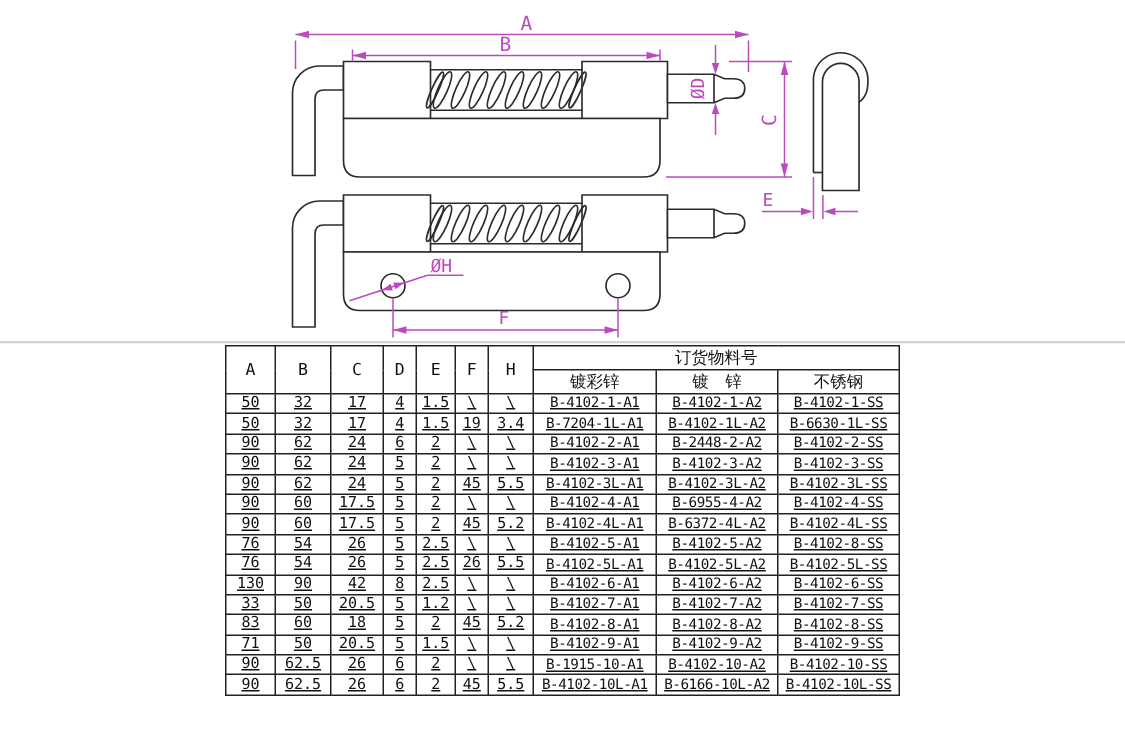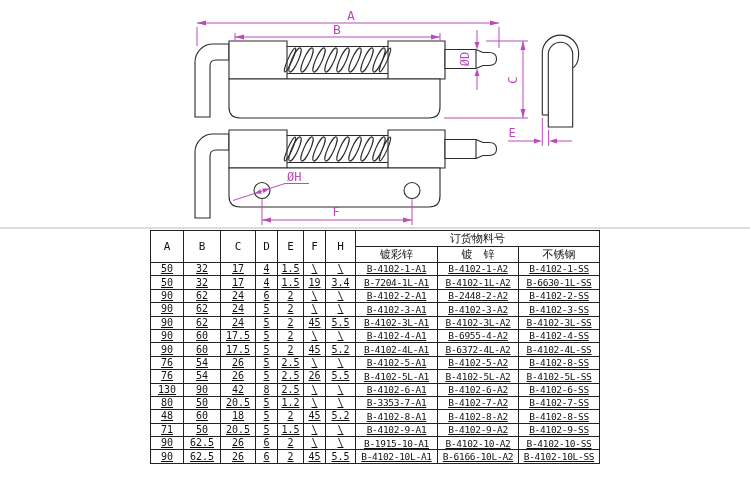--- a/index.html
+++ b/index.html
@@ -305,33 +305,33 @@
           <td>42</td>
           <td>8</td>
           <td>2.5</td>
           <td>\</td>
           <td>\</td>
           <td class="pn">B-4102-6-A1</td>
           <td class="pn">B-4102-6-A2</td>
           <td class="pn">B-4102-6-SS</td>
         </tr>
         <tr>
-          <td>80</td>
+          <td>33</td>
           <td>50</td>
           <td>20.5</td>
           <td>5</td>
           <td>1.2</td>
           <td>\</td>
           <td>\</td>
-          <td class="pn">B-3353-7-A1</td>
+          <td class="pn">B-4102-7-A1</td>
           <td class="pn">B-4102-7-A2</td>
           <td class="pn">B-4102-7-SS</td>
         </tr>
         <tr>
-          <td>48</td>
+          <td>83</td>
           <td>60</td>
           <td>18</td>
           <td>5</td>
           <td>2</td>
           <td>45</td>
           <td>5.2</td>
           <td class="pn">B-4102-8-A1</td>
           <td class="pn">B-4102-8-A2</td>
           <td class="pn">B-4102-8-SS</td>
         </tr>

